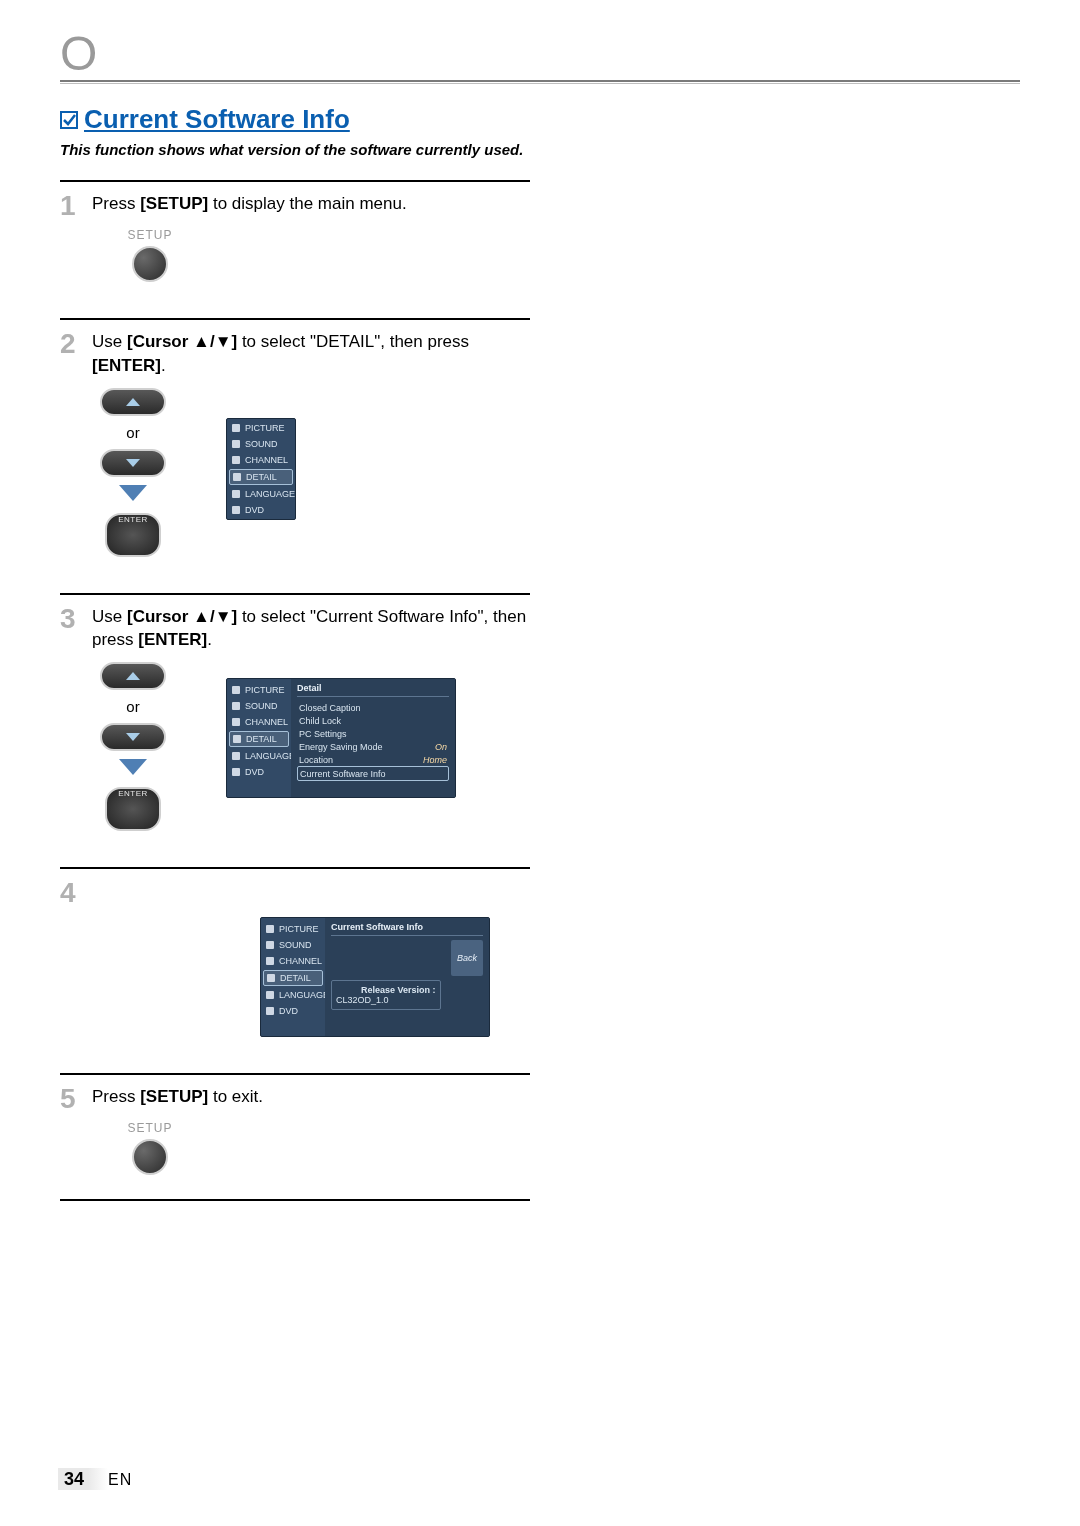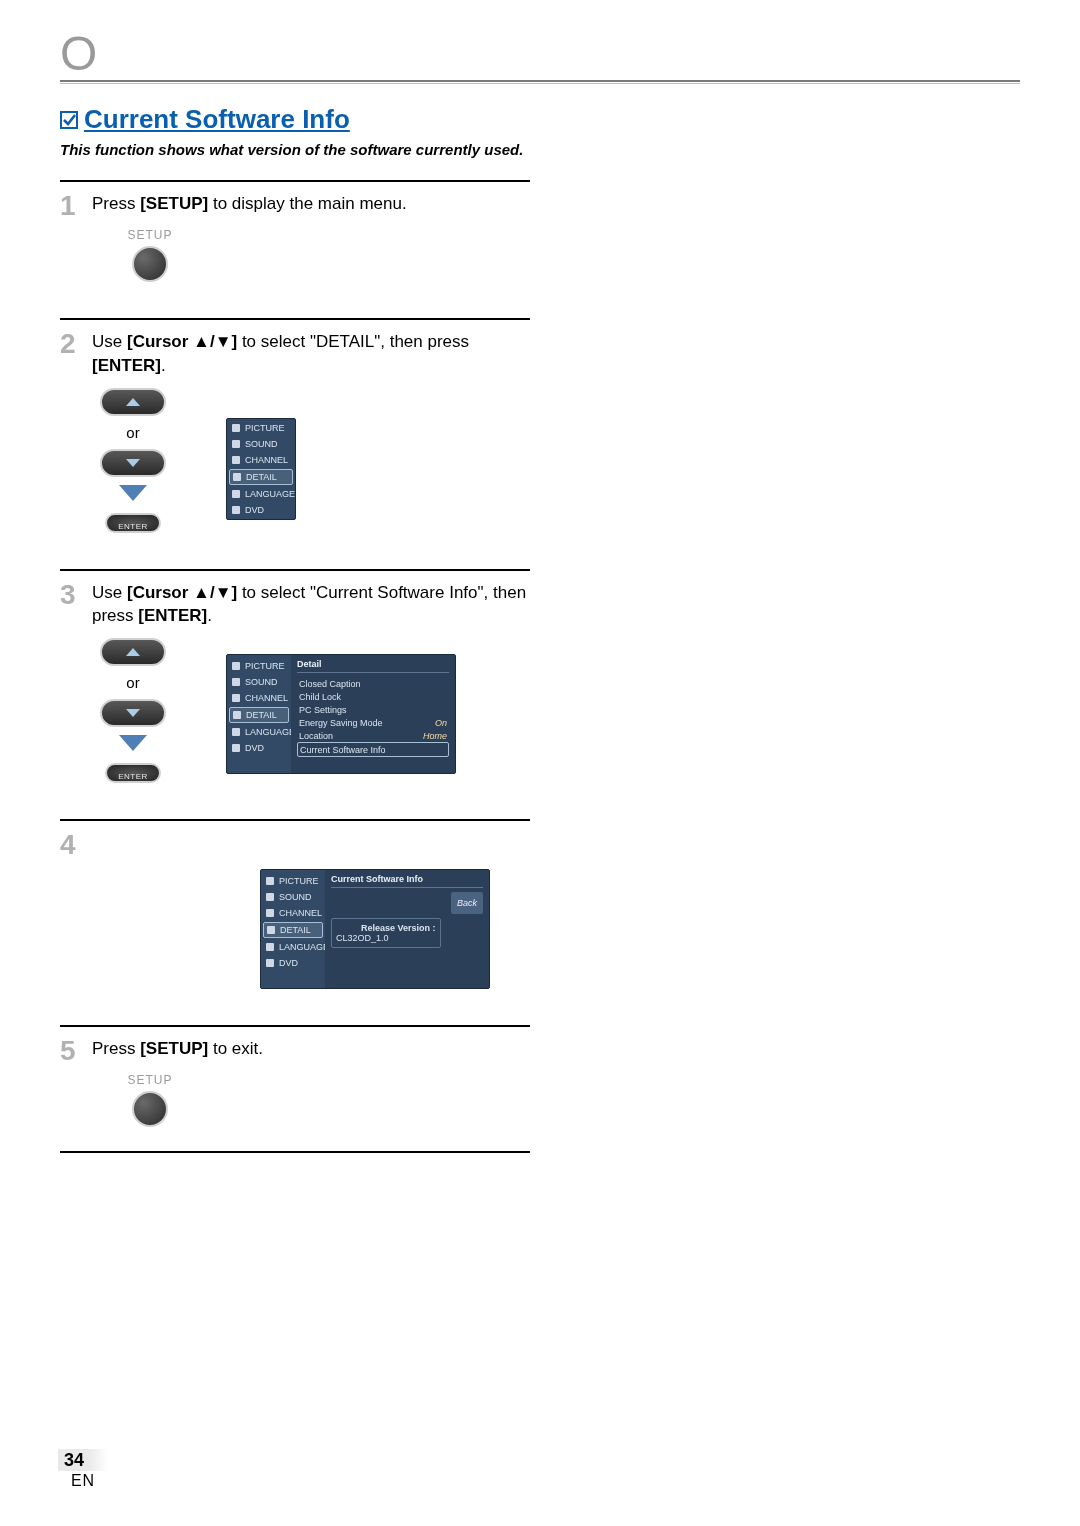--- a/index.html
+++ b/index.html
@@ -126,28 +126,28 @@
   .lozenge svg { display:block; }
   .or-text { font-size: 15px; margin: 4px 0; }
   .tri-down, .tri-up {
     width: 0; height: 0;
     border-left: 14px solid transparent;
     border-right: 14px solid transparent;
   }
   .tri-down { border-top: 16px solid #4f7fb4; margin-top: 4px; }
   .enter-btn {
     margin-top: 8px;
-    width: 56px; height: 20px;
+    width: 56px; height: 44px;
     background: radial-gradient(#555, #222);
     border: 2px solid #cfcfcf;
     border-radius: 16px;
     color: #e6e6e6;
     font-size: 8px;
     display: flex;
-    align-items: flex-end;
+    align-items: flex-start;
     justify-content: center;
     letter-spacing: 0.5px;
   }
 
   .osd-panel {
     background: #324a66;
     border: 1px solid #1a2a3c;
     color: #d9e5f0;
     font-size: 9px;
     border-radius: 2px;
@@ -195,32 +195,31 @@
     justify-content: space-between;
     padding: 1.5px 2px;
     border-radius: 2px;
   }
   .osd-content-row.sel { border: 1px solid #a6c0d8; }
   .osd-val { color: #f7d9a6; font-style: italic; }
   .osd-back {
     float: right;
     background: #4a6380;
     border-radius: 2px;
-    padding: 6px 6px;
+    padding: 13px 6px;
     color: #e8f0f8;
     font-style: italic;
     margin-left: auto;
   }
 
   .page-footer {
     position: absolute;
     left: 58px;
     bottom: 36px;
     display: flex;
-    flex-direction: column;
     align-items: center;
   }
   .page-num-wrap {
     width: 50px;
     background: linear-gradient(90deg, #e9e9e9 0%, #e9e9e9 60%, #ffffff 100%);
     padding: 1px 0 0 6px;
   }
   .page-lang { font-size: 16px; letter-spacing: 1px; margin-top: 1px; }
 </style>
 </head>

